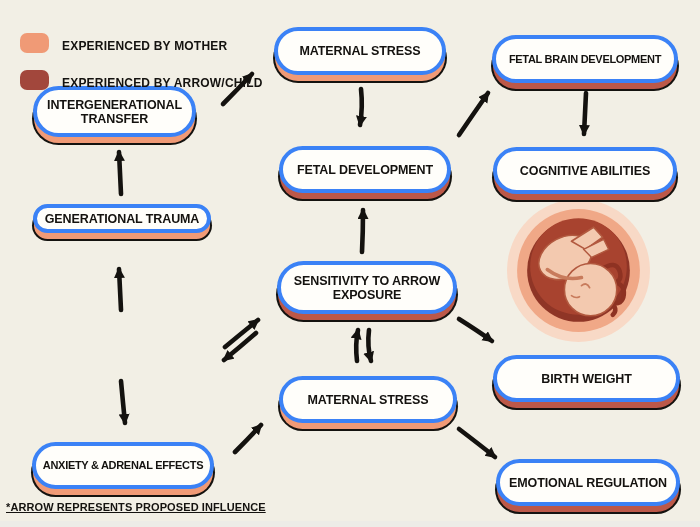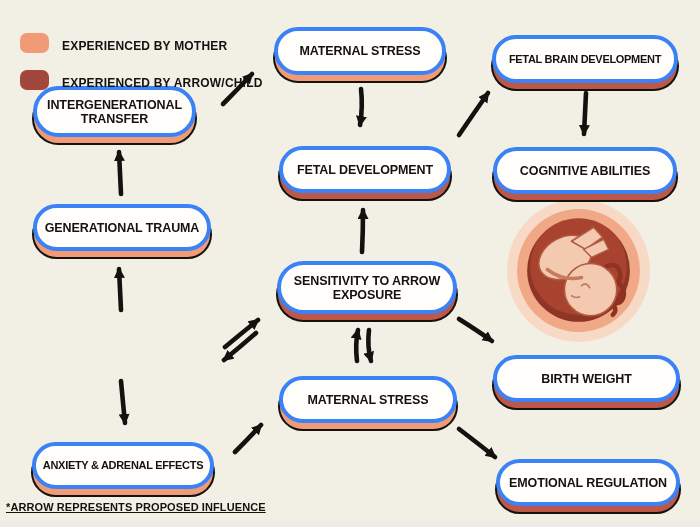--- a/index.html
+++ b/index.html
@@ -27,21 +27,21 @@
   .node.two-line{white-space:normal;}
   .node.tight{font-size:11px;letter-spacing:-0.3px;margin-top:8px;}
   .node.mother{box-shadow:0 7px 0 -1px #F09A76, 0 7px 0 1px #14120F;}
   .node.fetus{box-shadow:0 7px 0 -1px #BC5848, 0 7px 0 1px #14120F;}
   
   #n-intergenerational{left:33px;top:86px;width:163px;height:51px;text-align:center;}
   #n-maternal-top{left:274px;top:27px;width:172px;height:48px;}
   #n-fetal-brain{left:492px;top:27px;width:186px;height:48px;}
   #n-fetal-dev{left:279px;top:146px;width:172px;height:47px;}
   #n-cognitive{left:493px;top:147px;width:184px;height:47px;}
-  #n-generational{left:33px;top:204px;width:178px;height:47px;}
+  #n-generational{left:33px;top:204px;width:178px;height:29px;}
   #n-sensitivity{left:277px;top:261px;width:180px;height:53px;}
   #n-environmental{left:33px;top:322px;width:179px;height:47px;}
   #n-maternal-lower{left:279px;top:376px;width:178px;height:47px;}
   #n-birth-weight{left:493px;top:355px;width:187px;height:47px;}
   #n-anxiety{left:32px;top:434px;width:182px;height:47px;}
   #n-emotional{left:496px;top:459px;width:184px;height:47px;}
   
   .overlay{position:absolute;left:0;top:0;z-index:1;pointer-events:none;}
   .arrow{stroke:#14120F;stroke-width:4.6;fill:none;stroke-linecap:round;}
   

